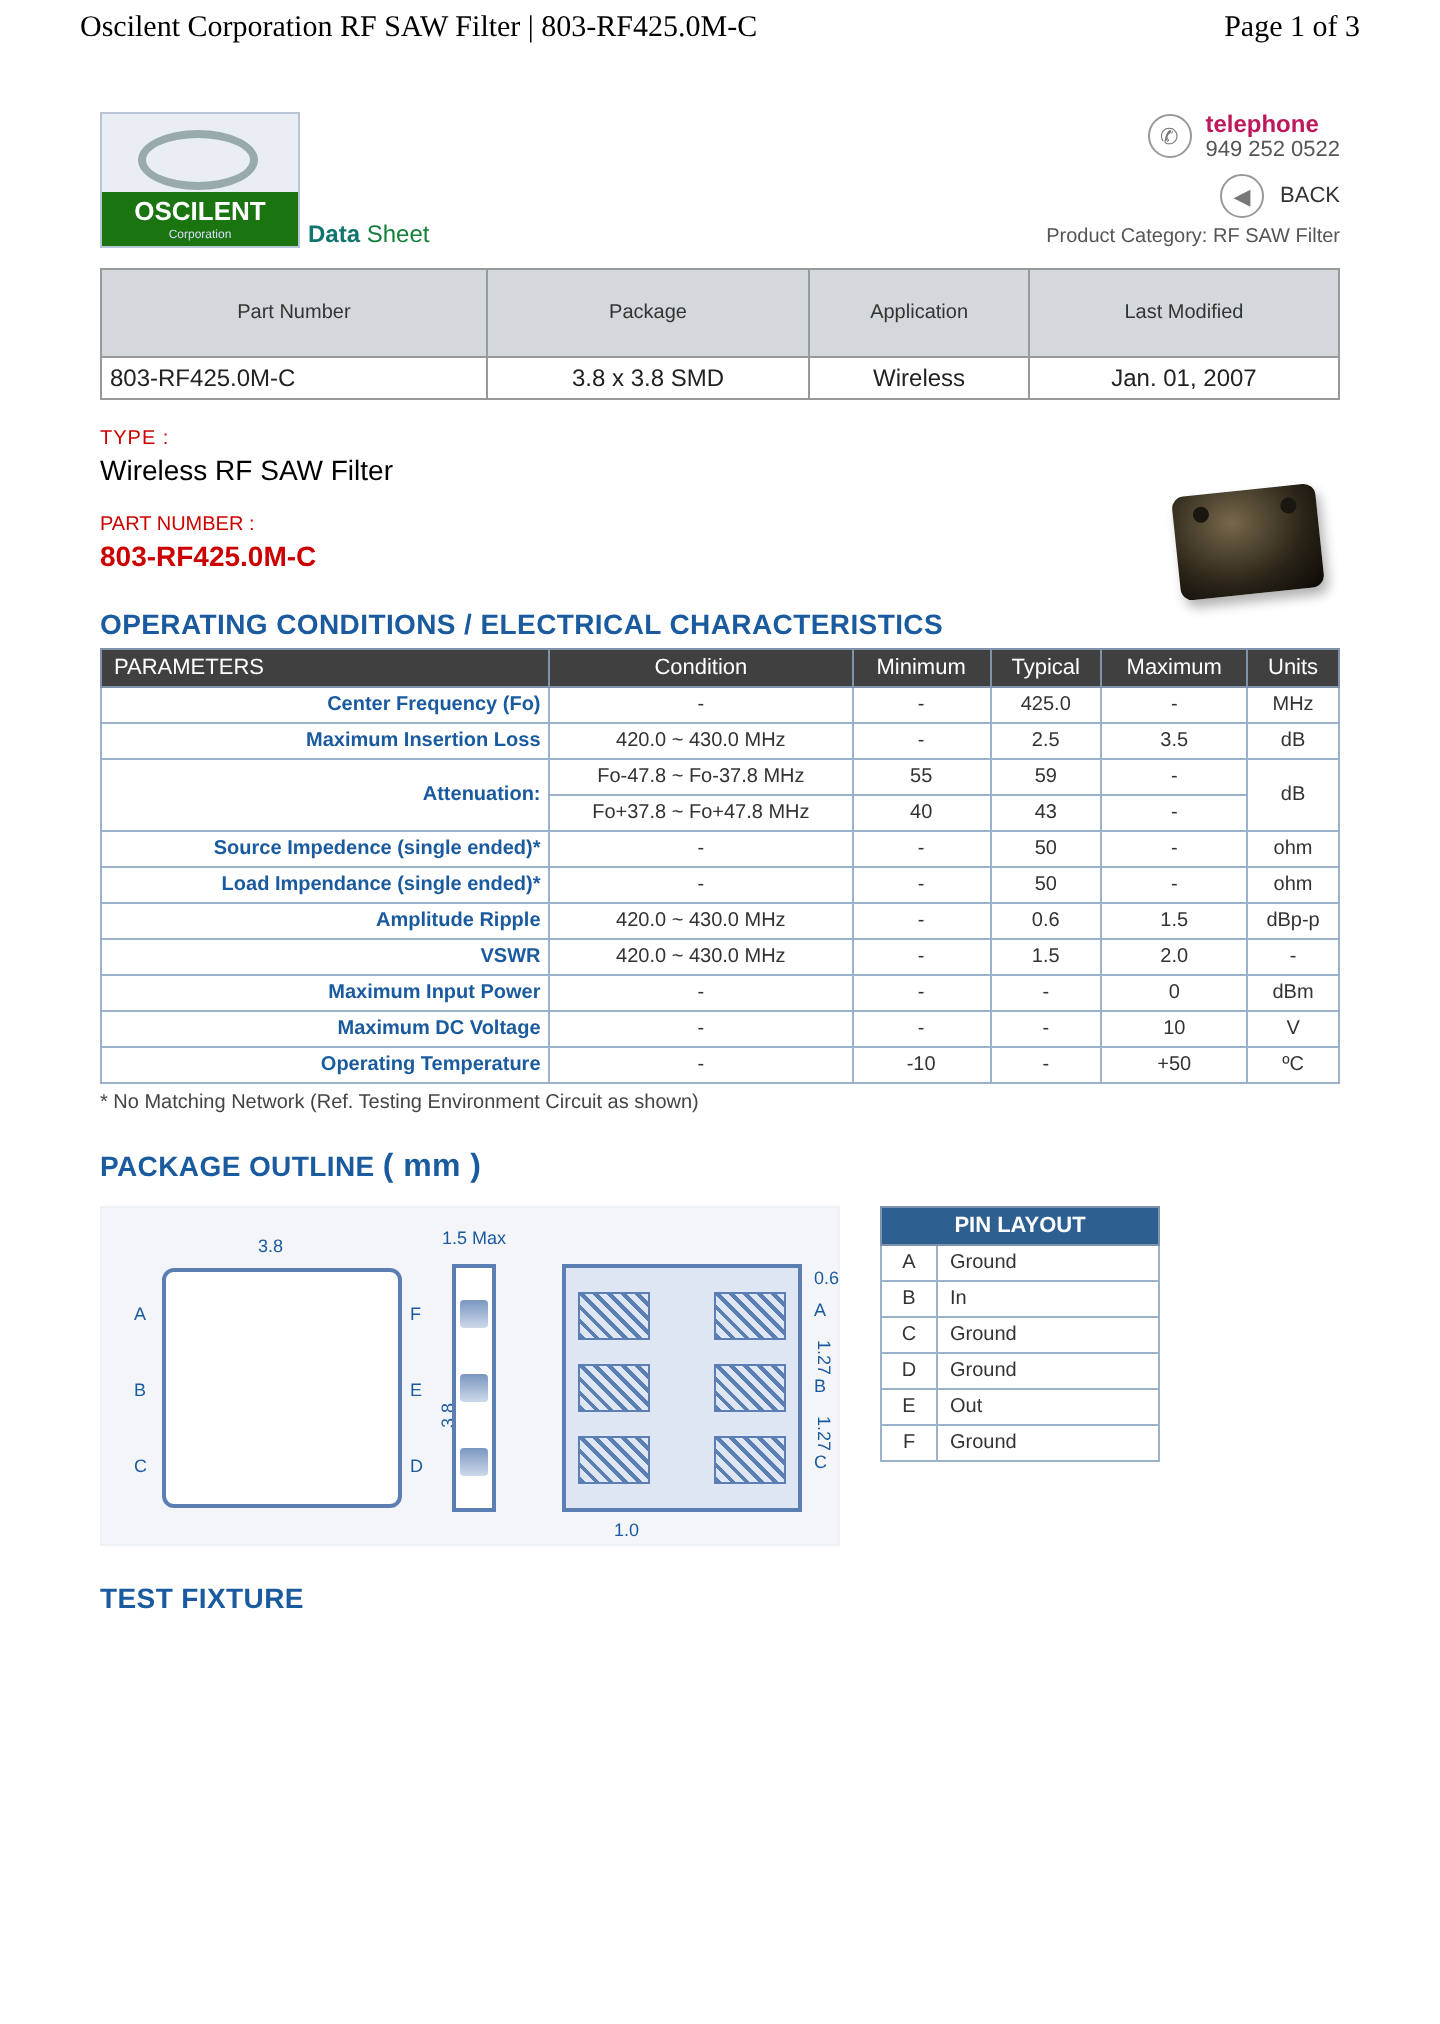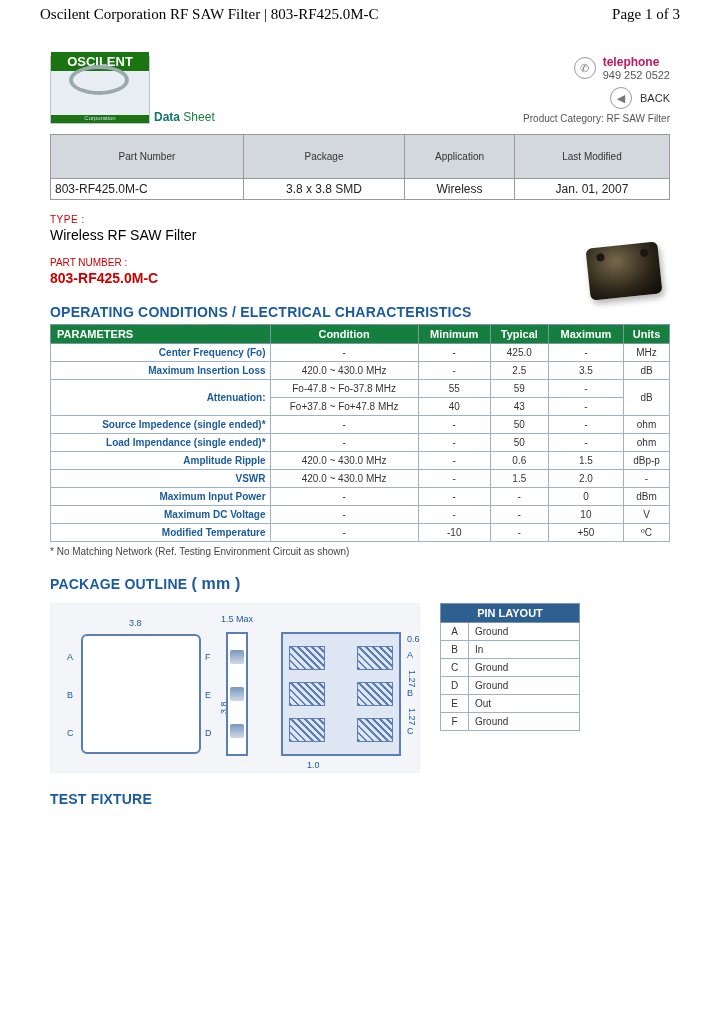--- a/index.html
+++ b/index.html
@@ -27,21 +27,20 @@
     justify-content: space-between;
     align-items: flex-end;
     margin-top: 20px;
   }
   .logo-block { display: flex; align-items: flex-end; gap: 4px; }
   .logo {
     width: 100px; height: 68px; border: 1px solid #b8c5d4;
     display: flex; flex-direction: column; justify-content: flex-end;
     background: linear-gradient(#e9eef4 60%, #e9eef4 60%);
     position: relative;
-    gap: 44px;
   }
   .logo-ring {
     position:absolute; top:8px; left:18px; width:60px; height:30px;
     border:4px solid #9aa; border-radius:50%;
   }
   .logo-name {
     background:#1a7410; color:#fff; font-weight:bold; text-align:center;
     font-size:13px; padding:2px 0;
   }
   .logo-sub { font-size:6px; text-align:center; color:#333; background:#1a7410; color:#ddf; padding-bottom:2px;}
@@ -75,21 +74,21 @@
   .pn-value { color:#c00; font-weight:bold; font-size:14px; margin-top:2px; }
   .section-head {
     color:#1a5a9e; font-weight:bold; font-size:14px; margin-top:18px;
     letter-spacing:0.2px;
   }
   .section-head .unit { font-weight:bold; font-size:16px; color:#1a5a9e;}
   table.spec {
     width:100%; border-collapse:collapse; margin-top:4px;
   }
   table.spec th {
-    background:#15803d; color:#fff; font-size:11px; font-weight:bold;
+    background:#404040; color:#fff; font-size:11px; font-weight:normal;
     border:1px solid #7f94aa; padding:3px 4px; text-align:center;
   }
   table.spec th.first { text-align:left; padding-left:6px; }
   table.spec td {
     border:1px solid #8ca; border-color:#9ab3cb; font-size:10px;
     padding:3px 4px; text-align:center; color:#333;
   }
   table.spec td.param {
     text-align:right; color:#1a5a9e; font-weight:bold; padding-left:6px;
   }
@@ -297,21 +296,21 @@
         </tr>
         <tr>
           <td class="param">Maximum DC Voltage</td>
           <td>-</td>
           <td>-</td>
           <td>-</td>
           <td>10</td>
           <td>V</td>
         </tr>
         <tr>
-          <td class="param">Modified Temperature</td>
+          <td class="param">Operating Temperature</td>
           <td>-</td>
           <td>-10</td>
           <td>-</td>
           <td>+50</td>
           <td>ºC</td>
         </tr>
       </tbody>
   </table>
   <div class="footnote">* No Matching Network (Ref. Testing Environment Circuit as shown)</div>
 

